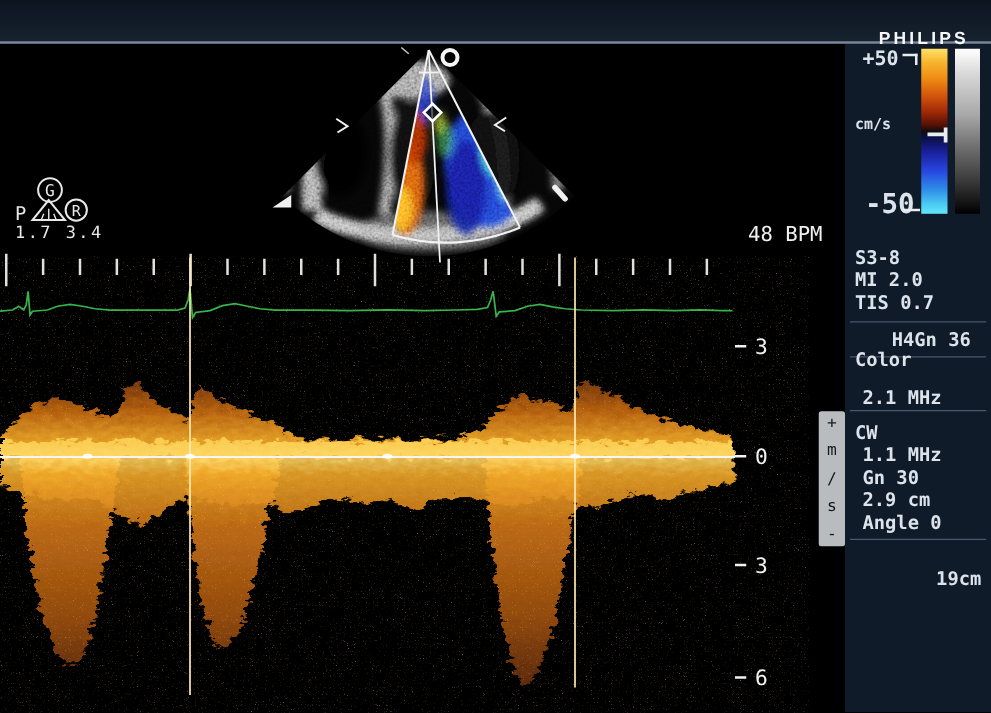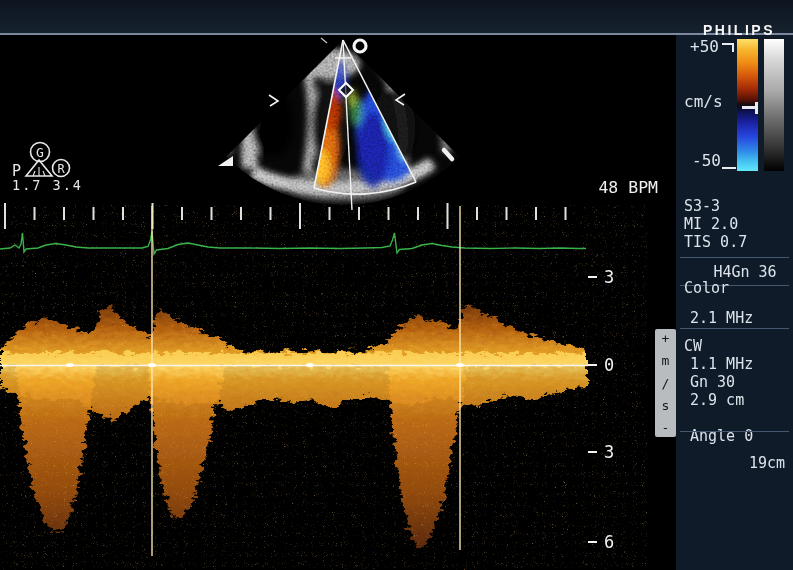--- a/index.html
+++ b/index.html
@@ -8,21 +8,21 @@
   .main-svg{position:absolute;left:0;top:0;z-index:1;}
   
   .topbar{position:absolute;left:0;top:0;width:793px;height:33px;z-index:3;
           background:linear-gradient(to bottom,#0c141f,#16222f);
           border-bottom:2px solid #7b88a0;}
   .philips{position:absolute;right:18px;top:8px;color:#f7f7f7;
            font-family:"Liberation Sans", sans-serif;font-weight:bold;
            font-size:14px;letter-spacing:2.5px;margin-top:14px;}
   
   .right-panel{position:absolute;left:676px;top:35px;width:117px;height:535px;z-index:2;
-               background:#101b2a;color:#dce3ea;font-size:15px;}
+               background:#101b2a;color:#dce3ea;font-size:15px;font-weight:bold;}
   .rp-abs{position:absolute;white-space:pre;}
   .cbar{position:absolute;left:61px;top:4px;width:21px;height:132px;
         background:linear-gradient(to bottom,#ffe06a 0%,#f7b62e 8%,#ef8c14 18%,#d6570c 28%,
         #a22a06 38%,#571106 46%,#120b0e 50%,#0b1048 54%,#1a21a0 63%,#2746e0 74%,
         #2f8ae8 85%,#49c9f2 94%,#62e8fa 100%);}
   .gbar{position:absolute;left:88px;top:4px;width:20px;height:132px;
         background:linear-gradient(to bottom,#ffffff 0%,#d9d9d9 15%,#a8a8a8 40%,
         #6e6e6e 60%,#3a3a3a 80%,#000 100%);}
   .wline{position:absolute;background:#e8ecf1;}
   .divider{position:absolute;left:4px;width:109px;height:1px;background:#46586e;}
@@ -227,46 +227,46 @@
 <div class="topbar">
   <span class="philips">PHILIPS</span>
 </div>
 
 <div class="right-panel">
   <div class="rp-abs" style="left:14px;top:2px;font-size:16px">+50</div>
   <div class="cbar"></div>
   <div class="gbar"></div>
   <div class="wline" style="left:46px;top:8px;width:12px;height:2px"></div>
   <div class="wline" style="left:56px;top:8px;width:2px;height:9px"></div>
-  <div class="rp-abs" style="left:8px;top:57px;font-size:16px">cm/s</div>
+  <div class="rp-abs" style="left:8px;top:57px;font-size:12px">cm/s</div>
   <div class="wline" style="left:66px;top:71px;width:14px;height:3px"></div>
   <div class="wline" style="left:79px;top:67px;width:3px;height:12px"></div>
-  <div class="rp-abs" style="left:16px;top:116px;font-size:16px">-50</div>
+  <div class="rp-abs" style="left:16px;top:116px;font-size:22px">-50</div>
   <div class="wline" style="left:46px;top:132px;width:14px;height:2px"></div>
 
-  <div class="rp-abs" style="left:8px;top:162px">S3-3</div>
+  <div class="rp-abs" style="left:8px;top:162px">S3-8</div>
   <div class="rp-abs" style="left:8px;top:180px">MI 2.0</div>
   <div class="rp-abs" style="left:8px;top:198px">TIS 0.7</div>
   <div class="divider" style="top:222px"></div>
 
   <div class="rowflex" style="top:228px">
     <span>H4</span>
     <span>Gn 36</span>
   </div>
   <div class="divider" style="top:250px"></div>
 
   <div class="rp-abs" style="left:8px;top:244px">Color</div>
   <div class="rp-abs" style="left:14px;top:274px">2.1 MHz</div>
   <div class="divider" style="top:293px"></div>
 
   <div class="rp-abs" style="left:8px;top:302px">CW</div>
   <div class="rp-abs" style="left:14px;top:320px">1.1 MHz</div>
   <div class="rp-abs" style="left:14px;top:338px">Gn 30</div>
   <div class="rp-abs" style="left:14px;top:356px">2.9 cm</div>
-  <div class="rp-abs" style="left:14px;top:392px">Angle 0</div>
+  <div class="rp-abs" style="left:14px;top:374px">Angle 0</div>
   <div class="divider" style="top:396px"></div>
 
   <div class="depth-label rp-abs" style="top:419px;right:8px;left:auto">19cm</div>
 </div>
 
 <div class="vel-box">
   <span>+</span>
   <span>m</span>
   <span>/</span>
   <span>s</span>

